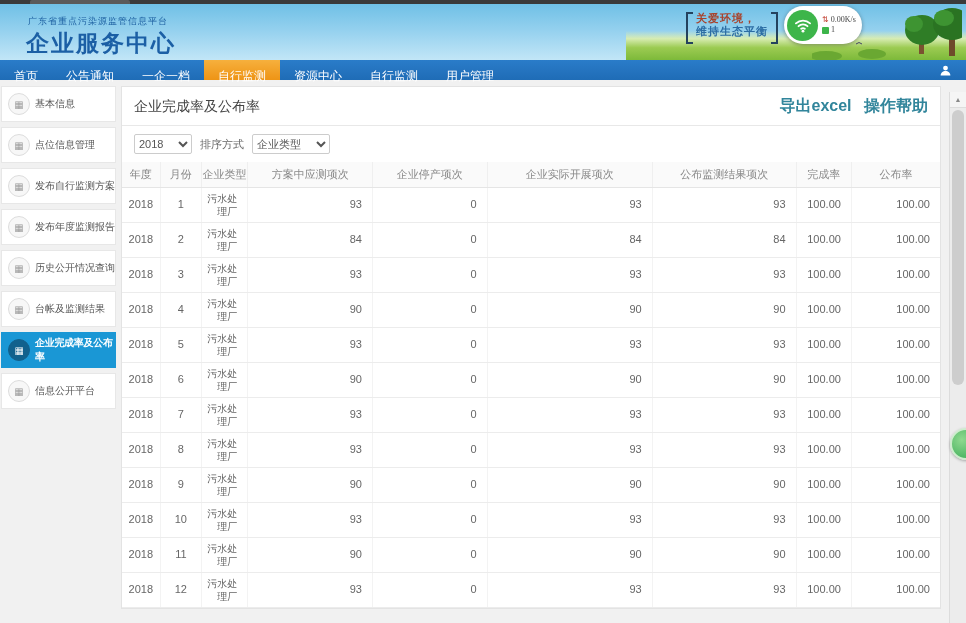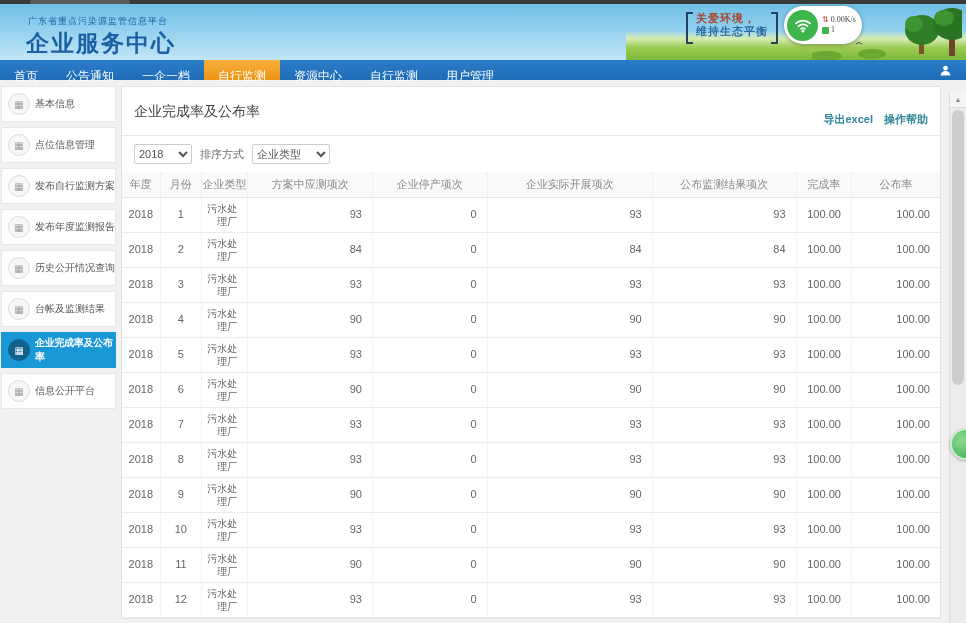--- a/index.html
+++ b/index.html
@@ -46,21 +46,21 @@
   .sidebar { width:116px; flex:none; padding-left:1px; }
   .side-item { height:36px; margin-bottom:5px; background:#fff; border:1px solid #e7e7e7; display:flex; align-items:center; gap:5px; padding-left:6px; font-size:10px; color:#555; cursor:pointer; }
   .side-ico { width:22px; height:22px; flex:none; border-radius:50%; border:1px solid #ddd; background:#f7f7f7; color:#999; font-size:10px; display:flex; align-items:center; justify-content:center; }
   .side-item.active { background:#1a97d5; border-color:#1a97d5; color:#fff; font-weight:bold; letter-spacing:-0.3px; }
   .side-item.active .side-ico { background:#11618d; border-color:#11618d; color:#fff; }
 
   
   .main-card { flex:1; margin-left:5px; margin-right:25px; background:#fff; border:1px solid #e3e3e3; }
   .main-header { display:flex; align-items:center; padding:9px 12px 8px; border-bottom:1px solid #e8e8e8; }
   .main-title { font-size:14px; color:#444; }
-  .main-links { margin-left:auto; font-size:11px; font-weight:bold;margin-top:16px; }
+  .main-links { margin-left:auto; font-size:16px; font-weight:bold; }
   .main-links a { color:#31859b; text-decoration:none; margin-left:8px; cursor:pointer; }
 
   .filter-bar { display:flex; align-items:center; gap:8px; padding:8px 12px; font-size:11px; color:#666; }
   .filter-bar select { font-size:11px; color:#555; border:1px solid #ccc; background:#fff; height:20px; border-radius:2px;
     font-family:"Liberation Sans","DejaVu Sans",sans-serif; }
   .sel-year { width:58px; }
   .sel-type { width:78px; }
   .enterprise { color:#3b8aa5; }
 
   

